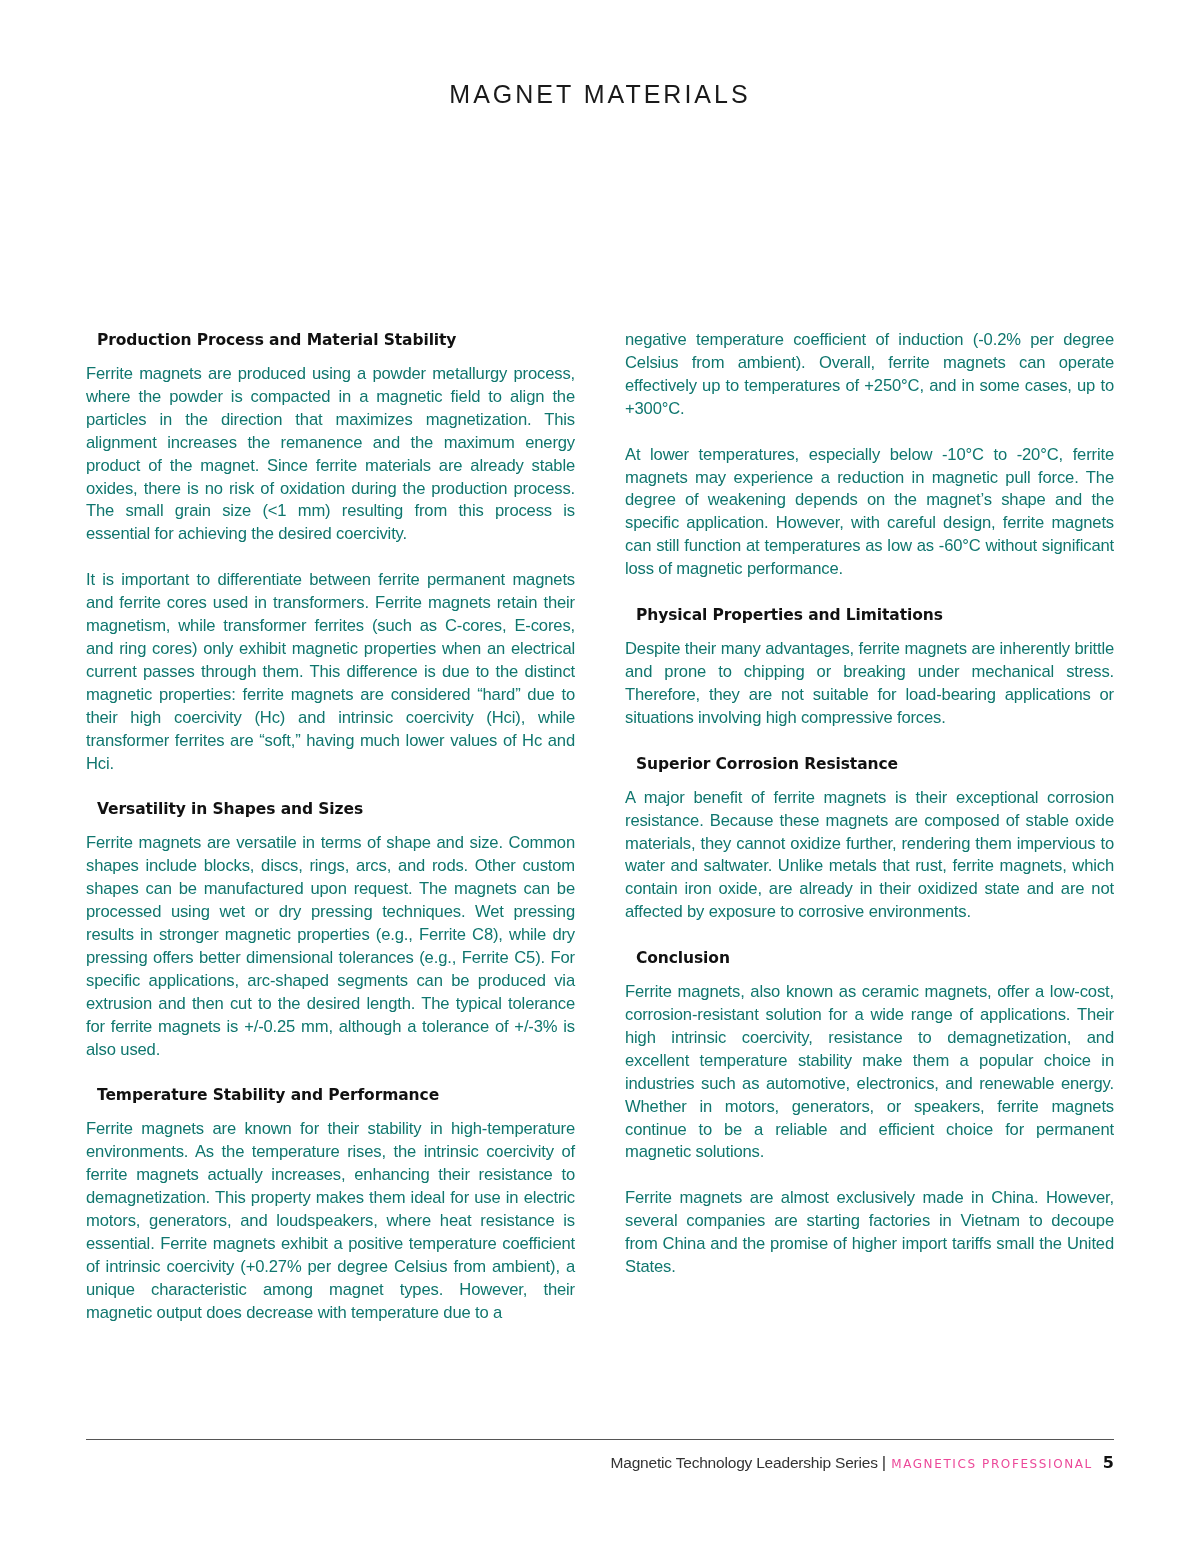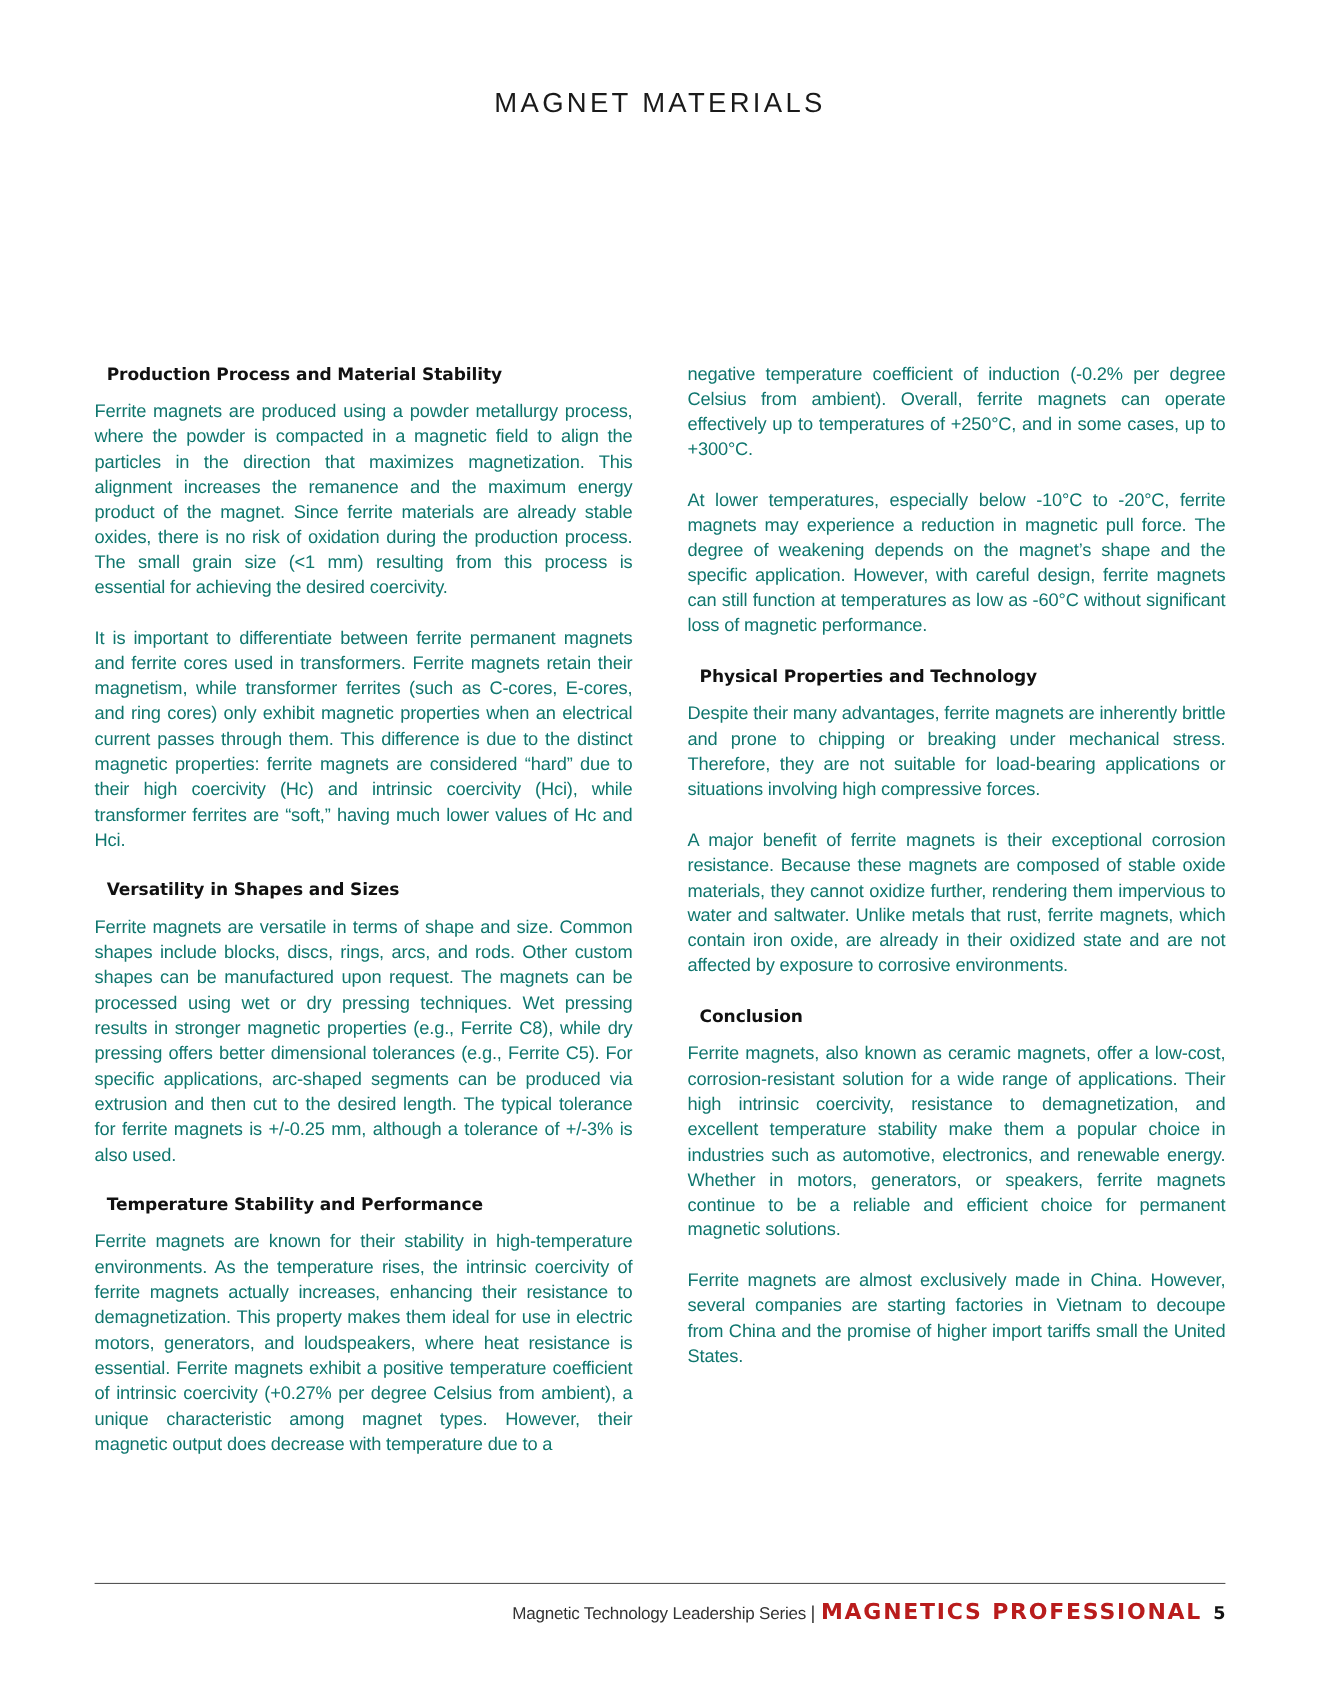--- a/index.html
+++ b/index.html
@@ -74,24 +74,24 @@
       text-align: right;
     }
     .footer-sep {
       font-family: "Liberation Sans", sans-serif;
       font-size: 17px;
       color: #333333;
       margin: 0 5px 0 4px;
     }
     .footer-brand {
       font-family: "DejaVu Sans", sans-serif;
-      font-weight: bold;
-      font-size: 20px;
+      font-weight: normal;
+      font-size: 12px;
       letter-spacing: 1.6px;
-      color: #b91c1c;
+      color: #ec4899;
     }
     .footer-page {
       font-family: "DejaVu Sans", sans-serif;
       font-weight: bold;
       font-size: 16px;
       color: #111111;
       margin-left: 10px;
     }
   </style>
 </head>
@@ -114,24 +114,25 @@
     <p class="para no-gap">Ferrite magnets are known for their stability in high-temperature environments. As the temperature rises, the intrinsic coercivity of ferrite magnets actually increases, enhancing their resistance to demagnetization. This property makes them ideal for use in electric motors, generators, and loudspeakers, where heat resistance is essential. Ferrite magnets exhibit a positive temperature coefficient of intrinsic coercivity (+0.27% per degree Celsius from ambient), a unique characteristic among magnet types. However, their magnetic output does decrease with temperature due to a</p>
   </section>
 </div>
 
 <div class="column col-right">
   <section>
     <p class="para">negative temperature coefficient of induction (-0.2% per degree Celsius from ambient). Overall, ferrite magnets can operate effectively up to temperatures of +250°C, and in some cases, up to +300°C.</p>
     <p class="para">At lower temperatures, especially below -10°C to -20°C, ferrite magnets may experience a reduction in magnetic pull force. The degree of weakening depends on the magnet’s shape and the specific application. However, with careful design, ferrite magnets can still function at temperatures as low as -60°C without significant loss of magnetic performance.</p>
   </section>
   <section>
-    <h2 class="heading">Physical Properties and Technology</h2>
+    <h2 class="heading">Physical Properties and Limitations</h2>
     <p class="para">Despite their many advantages, ferrite magnets are inherently brittle and prone to chipping or breaking under mechanical stress. Therefore, they are not suitable for load-bearing applications or situations involving high compressive forces.</p>
   </section>
   <section>
+    <h2 class="heading">Superior Corrosion Resistance</h2>
     <p class="para">A major benefit of ferrite magnets is their exceptional corrosion resistance. Because these magnets are composed of stable oxide materials, they cannot oxidize further, rendering them impervious to water and saltwater. Unlike metals that rust, ferrite magnets, which contain iron oxide, are already in their oxidized state and are not affected by exposure to corrosive environments.</p>
   </section>
   <section>
     <h2 class="heading">Conclusion</h2>
     <p class="para">Ferrite magnets, also known as ceramic magnets, offer a low-cost, corrosion-resistant solution for a wide range of applications. Their high intrinsic coercivity, resistance to demagnetization, and excellent temperature stability make them a popular choice in industries such as automotive, electronics, and renewable energy. Whether in motors, generators, or speakers, ferrite magnets continue to be a reliable and efficient choice for permanent magnetic solutions.</p>
     <p class="para no-gap">Ferrite magnets are almost exclusively made in China. However, several companies are starting factories in Vietnam to decoupe from China and the promise of higher import tariffs small the United States.</p>
   </section>
 </div>
 
 <div class="footer-rule"></div>

